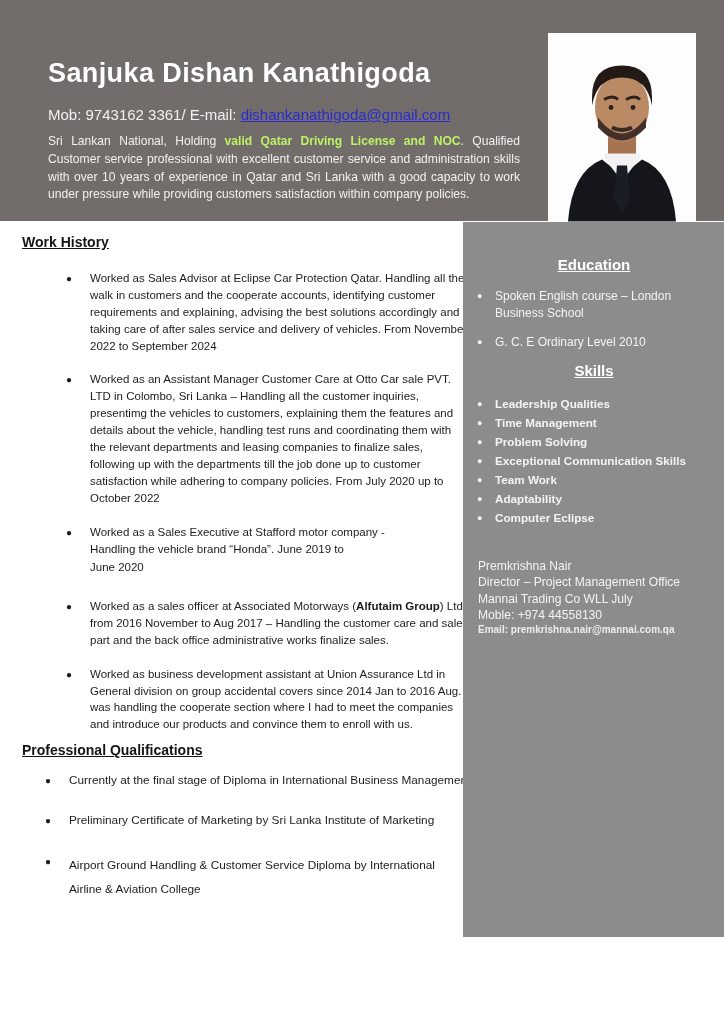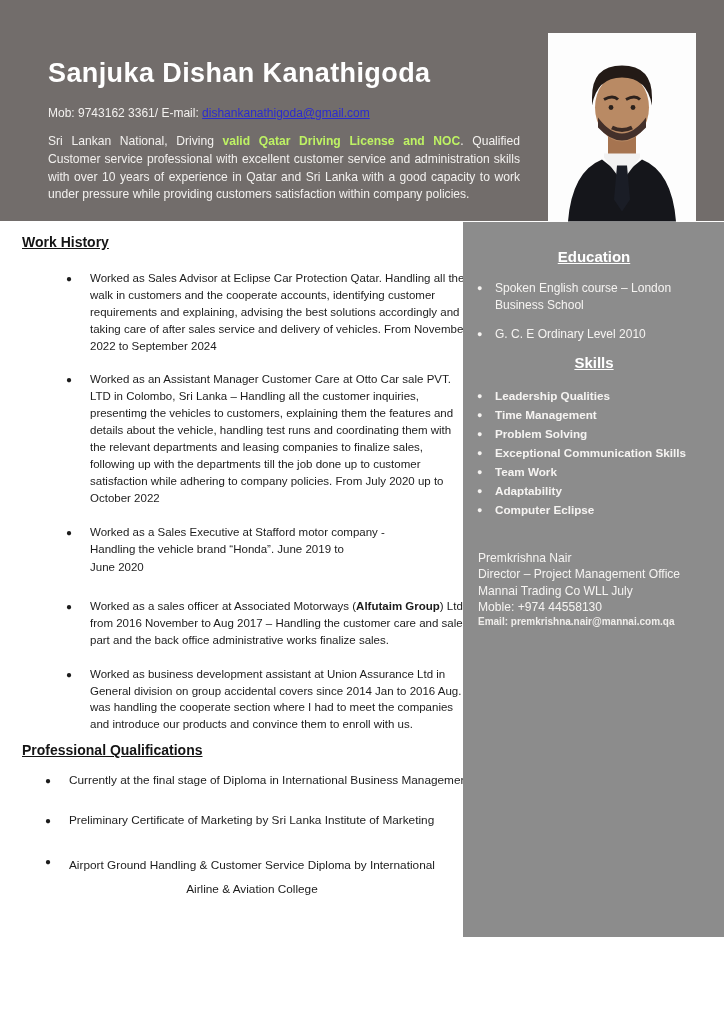--- a/index.html
+++ b/index.html
@@ -4,47 +4,47 @@
 <style>
   html,body{margin:0;padding:0;background:#e8e8e8;}
   .page{
     position:relative;width:724px;height:1024px;background:#ffffff;
     font-family:"Liberation Sans", sans-serif;overflow:hidden;margin:0 auto;
     box-shadow:0 0 4px rgba(0,0,0,.25);
   }
   
   .band{position:absolute;left:0;top:0;width:724px;height:221px;background:#726d6b;color:#f5f3f1;}
   .name{position:absolute;left:48px;top:58px;margin:0;font-size:27px;font-weight:bold;color:#ffffff;letter-spacing:.4px;}
-  .contact{position:absolute;left:48px;top:106px;font-size:12px;color:#f3f1ef;white-space:nowrap;}
+  .contact{position:absolute;left:48px;top:106px;font-size:15px;color:#f3f1ef;white-space:nowrap;}
   .email-link{color:#2b2bd0;text-decoration:underline;cursor:pointer;}
   .summary{position:absolute;left:48px;top:133px;width:472px;margin:0;font-size:12.1px;line-height:1.47;text-align:justify;color:#f3f1ef;}
   .summary b{color:#bef264;}
   
   .photo{position:absolute;left:548px;top:33px;width:148px;height:189px;background:#fdfdfd;}
   .photo svg{display:block;width:100%;height:100%;}
   
   .main-h{margin:0;font-size:14px;font-weight:bold;text-decoration:underline;color:#141414;}
   .work{position:absolute;left:22px;top:234px;width:448px;color:#1c1c1c;}
   .work .list{margin-top:20px;}
   .li{display:flex;margin:0 0 17px 44px;}
   .dot{flex:none;width:24px;font-size:10px;line-height:17px;color:#1c1c1c;}
   .txt{font-size:11.5px;line-height:1.47;white-space:pre-line;}
   .li-stafford{margin-bottom:21px;}
   .li-stafford .txt{line-height:1.55;}
   .quals{position:absolute;left:22px;top:742px;width:456px;color:#1c1c1c;}
   .quals .list{margin-top:14px;}
   .quals .li{margin:0 0 23px 23px;}
   .quals .txt{font-size:11.8px;}
-  .quals .li-twoline .txt{line-height:2.1;text-align:center;}
+  .quals .li-twoline .txt{line-height:2.1;}
   
   .sidebar{
     position:absolute;left:463px;top:222px;width:261px;height:715px;background:#8c8c8c;
     color:#f6f4f2;box-sizing:border-box;padding:26px 12px 0 13px;
   }
-  .sb-h{margin:0;text-align:center;font-size:15px;font-weight:bold;text-decoration:underline;color:#ffffff;}
+  .sb-h{margin:8px;text-align:center;font-size:15px;font-weight:bold;text-decoration:underline;color:#ffffff;}
   .sb-list{margin:15px 0 6px 0;}
   .sb-li{display:flex;margin:0 0 12px 1px;font-size:12px;line-height:1.4;}
   .sb-li .dot{width:18px;font-size:9px;line-height:16px;color:#f6f4f2;}
   .skills-list{margin-top:17px;}
   .skills-list .sb-li{margin-bottom:3px;font-size:11.7px;font-weight:bold;line-height:1.33;}
   .sb-gap{height:8px;}
   .ref{margin:18px 0 0 2px;font-size:12.1px;line-height:1.33;}
   .ref .line{min-height:16px;}
   .ref .email-line{font-size:10px;color:#efedea;font-weight:bold;}
 </style>
@@ -52,21 +52,21 @@
 <body>
 
 <div class="page">
 
   <div class="band">
     <h1 class="name">Sanjuka Dishan Kanathigoda</h1>
     <div class="contact">
       <span>Mob: 9743162 3361/ E-mail: </span><a class="email-link">dishankanathigoda@gmail.com</a>
     </div>
     <p class="summary">
-      <span>Sri Lankan National, Driving </span><b>valid Qatar Driving License and NOC</b><span>. Qualified Customer service professional with excellent customer service and administration skills with over 10 years of experience in Qatar and Sri Lanka with a good capacity to work under pressure while providing customers satisfaction within company policies.</span>
+      <span>Sri Lankan National, Holding </span><b>valid Qatar Driving License and NOC</b><span>. Qualified Customer service professional with excellent customer service and administration skills with over 10 years of experience in Qatar and Sri Lanka with a good capacity to work under pressure while providing customers satisfaction within company policies.</span>
     </p>
   </div>
 
   <div class="photo">
     <svg viewBox="0 0 148 188" aria-hidden="true">
       <rect width="148" height="188" fill="#fdfdfd"></rect>
       <rect x="60" y="98" width="28" height="30" fill="#a67450"></rect>
       <ellipse cx="74" cy="74" rx="27" ry="34" fill="#b98a64"></ellipse>
       <path d="M50 84 Q74 116 98 84 L98 94 Q74 120 50 94 Z" fill="#43302a"></path>
       <path d="M44 64 Q44 32 74 32 Q104 32 104 64 L104 72 Q99 44 74 44 Q49 44 44 72 Z" fill="#231a16"></path>

